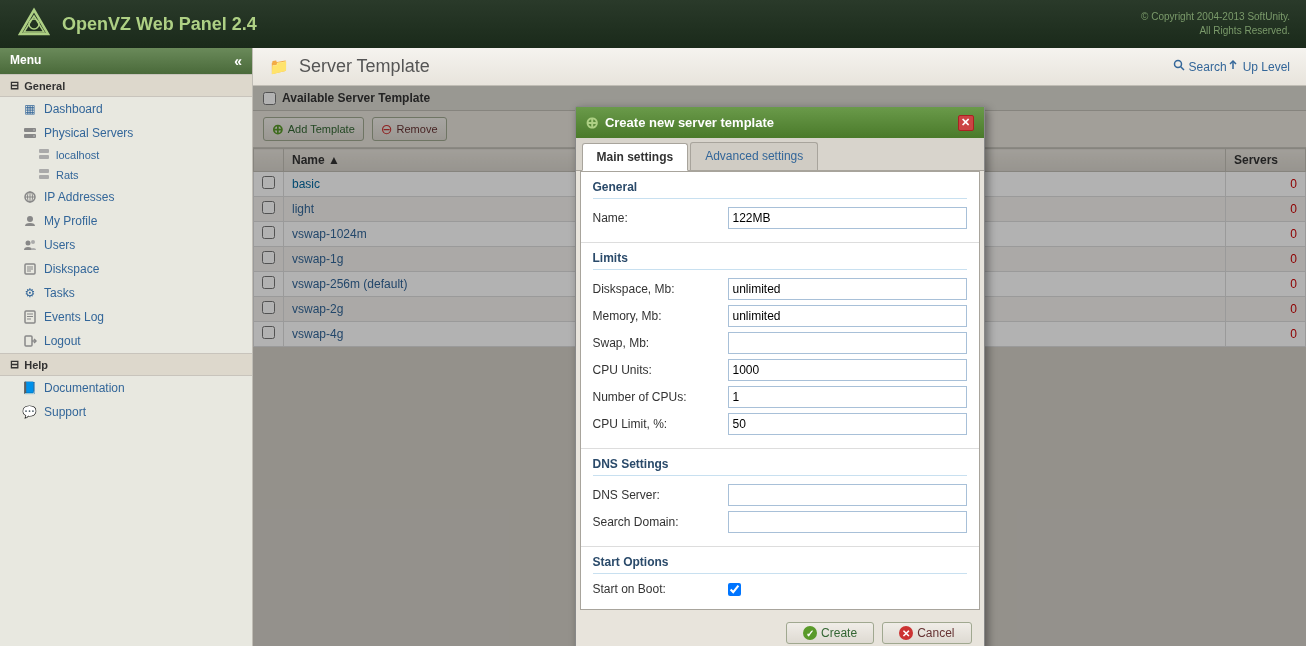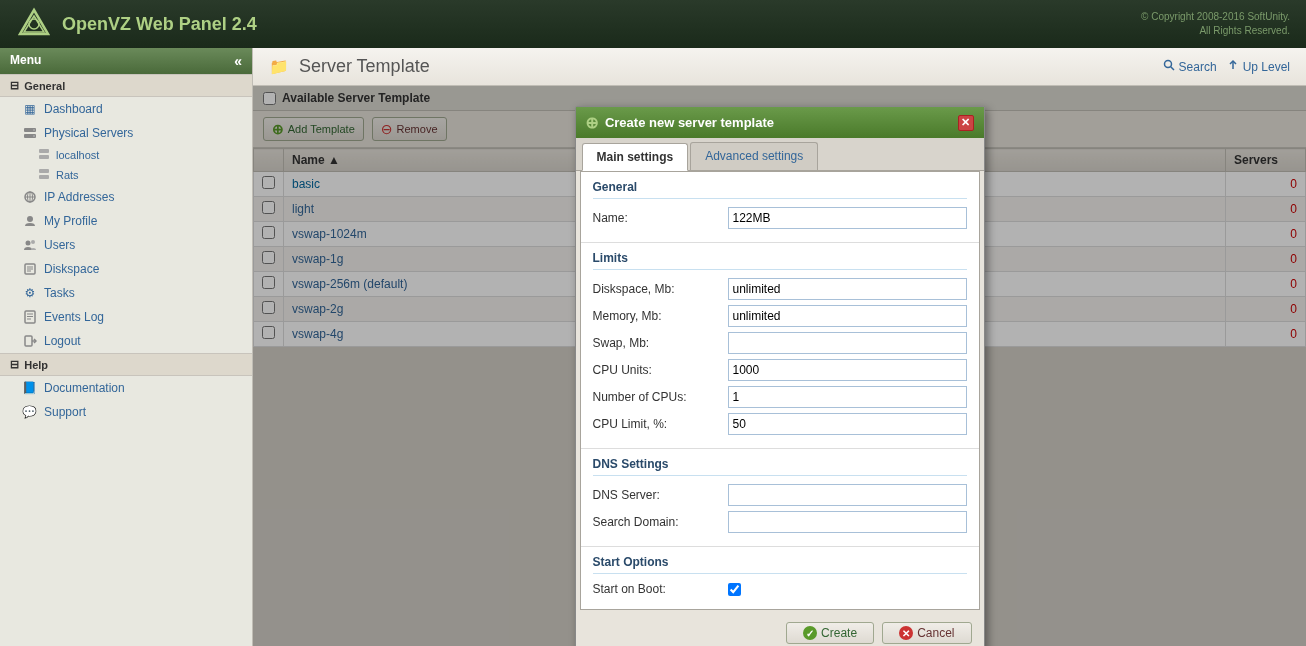--- a/index.html
+++ b/index.html
@@ -77,21 +77,21 @@
     .page-header {
       background: linear-gradient(to bottom, #f5f3ef, #e8e4dc);
       border-bottom: 1px solid #c0bdb5;
       padding: 8px 16px;
       display: flex;
       align-items: center;
       justify-content: space-between;
     }
     .page-header-left { display: flex; align-items: center; gap: 10px; }
     .page-header-title { font-size: 18px; color: #555; font-weight: normal; }
-    .page-header-actions { display: flex; align-items: center; gap: 10px; }
+    .page-header-actions { display: flex; align-items: center; gap: 0; }
     .header-action-btn {
       color: #336699;
       cursor: pointer;
       display: flex;
       align-items: center;
       gap: 4px;
       font-size: 12px;
       text-decoration: none;
     }
 
@@ -315,21 +315,21 @@
 <div id="header">
   <div class="logo">
     <svg width="36" height="36" viewBox="0 0 36 36">
       <polygon points="18,4 32,28 4,28" fill="none" stroke="#aed084" stroke-width="2.5"></polygon>
       <polygon points="18,10 28,26 8,26" fill="none" stroke="#aed084" stroke-width="1.5"></polygon>
       <circle cx="18" cy="18" r="5" fill="none" stroke="#aed084" stroke-width="1.5"></circle>
     </svg>
     <span>OpenVZ Web Panel 2.4</span>
   </div>
   <div class="copyright">
-    <div>© Copyright 2008-2016 SoftUnity.</div>
+    <div>© Copyright 2004-2013 SoftUnity.</div>
     <div>All Rights Reserved.</div>
   </div>
 </div>
 
 <div id="layout">
 
   <div id="sidebar">
     <div class="sidebar-header">
       <span>Menu</span>
       <span class="collapse-btn">«</span>

